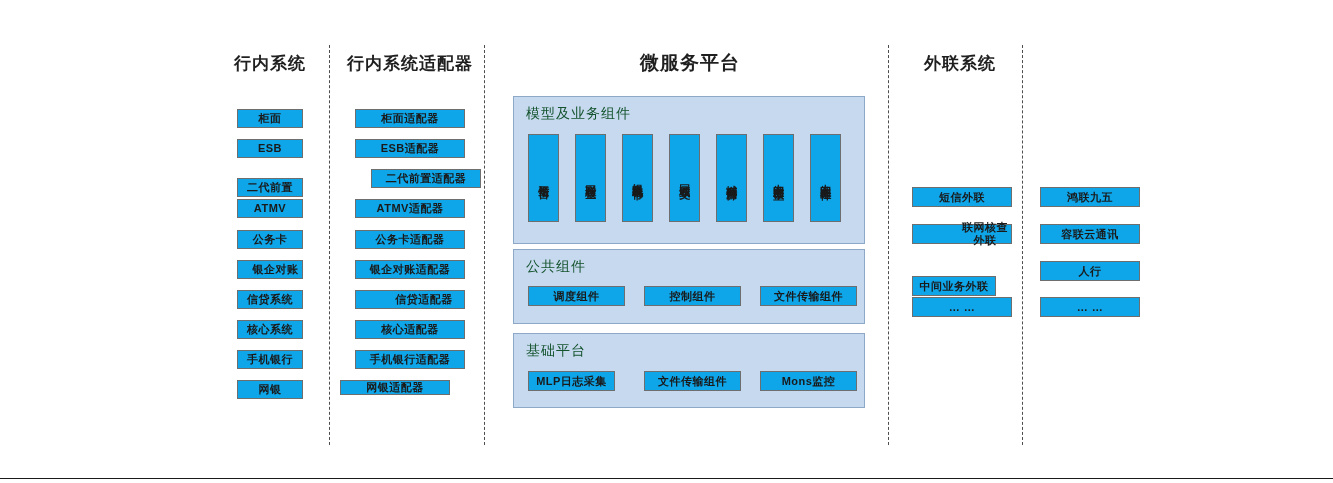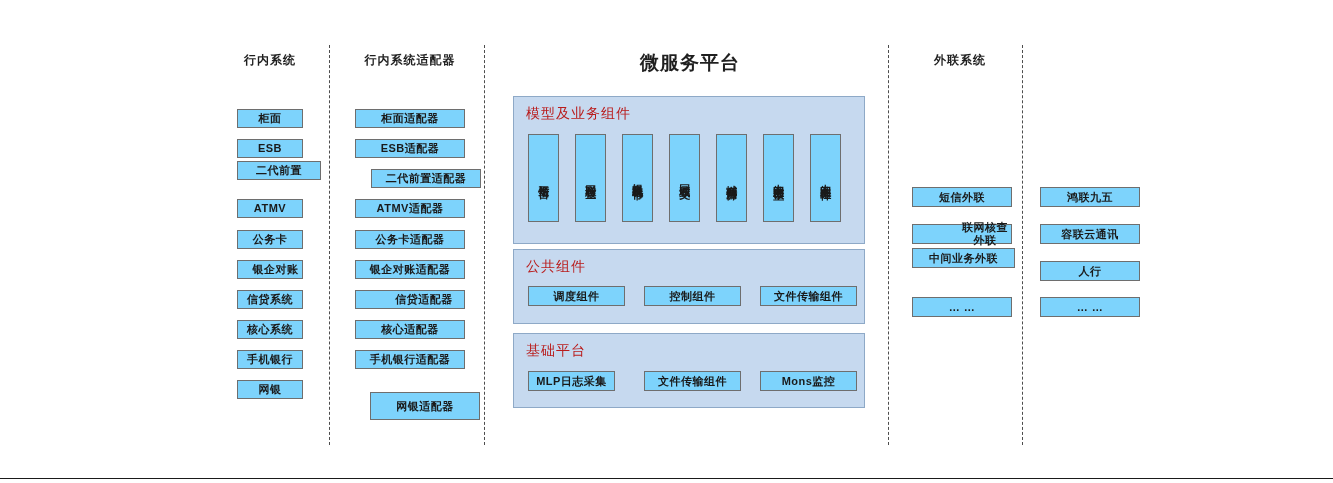--- a/index.html
+++ b/index.html
@@ -16,40 +16,40 @@
     position: relative;
     width: 1333px;
     height: 483px;
     background: #ffffff;
     overflow: hidden;
   }
 
   
   .col-title {
     position: absolute;
-    font-size: 12px;
+    font-size: 17px;
     font-weight: bold;
     color: #1f1f1f;
     text-align: center;
     white-space: nowrap;
     letter-spacing: 1px;
   }
 
   
   .divider {
     position: absolute;
     width: 0;
     border-left: 1.6px dashed #4d4d4d;
   }
 
   
   .node {
     position: absolute;
     box-sizing: border-box;
-    background: #7dd3fc;
+    background: #0ea5e9;
     border: 1.4px solid #6e6e6e;
     display: flex;
     align-items: center;
     justify-content: center;
     font-size: 11px;
     font-weight: bold;
     color: #1a1a1a;
     text-align: center;
     line-height: 1.15;
     letter-spacing: 0.5px;
@@ -69,21 +69,21 @@
     position: absolute;
     box-sizing: border-box;
     background: #c6d9ef;
     border: 1.4px solid #8ea9c7;
   }
   .panel-title {
     position: absolute;
     left: 12px;
     top: 8px;
     font-size: 14px;
-    color: #b91c1c;
+    color: #14532d;
     font-weight: normal;
     letter-spacing: 1px;
     text-align: right;
   }
 
   
   .bottom-rule {
     position: absolute;
     left: 0;
     width: 1333px;
@@ -101,39 +101,39 @@
   <div class="col-title" style="left:570px; top:50px; width:240px; font-size:19px;">微服务平台</div>
   <div class="col-title" style="left:900px; top:52px; width:120px;">外联系统</div>
 
   <div class="divider" style="left:329px; top:45px; height:400px;"></div>
   <div class="divider" style="left:484px; top:45px; height:400px;"></div>
   <div class="divider" style="left:888px; top:45px; height:400px;"></div>
   <div class="divider" style="left:1022px; top:45px; height:400px;"></div>
 
   <div class="node" style="left:237px; top:109px;  width:66px; height:19px;">柜面</div>
   <div class="node" style="left:237px; top:139px;  width:66px; height:19px;">ESB</div>
-  <div class="node" style="left:237px; top:161px;  width:84px; height:19px;">二代前置</div>
+  <div class="node" style="left:237px; top:178px;  width:66px; height:19px;">二代前置</div>
   <div class="node" style="left:237px; top:199px;  width:66px; height:19px;">ATMV</div>
   <div class="node" style="left:237px; top:230px;  width:66px; height:19px;">公务卡</div>
   <div class="node" style="left:237px; top:260px;  width:66px; height:19px;padding-left:11px;">银企对账</div>
   <div class="node" style="left:237px; top:290px;  width:66px; height:19px;">信贷系统</div>
   <div class="node" style="left:237px; top:320px;  width:66px; height:19px;">核心系统</div>
   <div class="node" style="left:237px; top:350px;  width:66px; height:19px;">手机银行</div>
   <div class="node" style="left:237px; top:380px;  width:66px; height:19px;">网银</div>
 
   <div class="node" style="left:355px; top:109px;  width:110px; height:19px;">柜面适配器</div>
   <div class="node" style="left:355px; top:139px;  width:110px; height:19px;">ESB适配器</div>
   <div class="node" style="left:355px; top:169px;  width:110px; height:19px;margin-left:16px;">二代前置适配器</div>
   <div class="node" style="left:355px; top:199px;  width:110px; height:19px;">ATMV适配器</div>
   <div class="node" style="left:355px; top:230px;  width:110px; height:19px;">公务卡适配器</div>
   <div class="node" style="left:355px; top:260px;  width:110px; height:19px;">银企对账适配器</div>
   <div class="node" style="left:355px; top:290px;  width:110px; height:19px;padding-left:28px;">信贷适配器</div>
   <div class="node" style="left:355px; top:320px;  width:110px; height:19px;">核心适配器</div>
   <div class="node" style="left:355px; top:350px;  width:110px; height:19px;">手机银行适配器</div>
-  <div class="node" style="left:370px; top:380px;  width:110px; height:28px;margin-top:12px;">网银适配器</div>
+  <div class="node" style="left:340px; top:380px;  width:110px; height:15px;">网银适配器</div>
 
   <div class="panel" style="left:513px; top:96px; width:352px; height:148px;">
     <div class="panel-title">模型及业务组件</div>
   </div>
   <div class="node vertical" style="left:528px; top:134px; width:31px; height:88px;">短信平台</div>
   <div class="node vertical" style="left:575px; top:134px; width:31px; height:88px;">联网核查</div>
   <div class="node vertical" style="left:622px; top:134px; width:31px; height:88px;">银联及银行卡</div>
   <div class="node vertical" style="left:669px; top:134px; width:31px; height:88px;">同城票交</div>
   <div class="node vertical" style="left:716px; top:134px; width:31px; height:88px;">城商行清算</div>
   <div class="node vertical" style="left:763px; top:134px; width:31px; height:88px;">中间业务模型</div>
@@ -148,21 +148,21 @@
 
   <div class="panel" style="left:513px; top:333px; width:352px; height:75px;">
     <div class="panel-title">基础平台</div>
   </div>
   <div class="node" style="left:528px; top:371px; width:87px; height:20px;">MLP日志采集</div>
   <div class="node" style="left:644px; top:371px; width:97px; height:20px;">文件传输组件</div>
   <div class="node" style="left:760px; top:371px; width:97px; height:20px;">Mons监控</div>
 
   <div class="node" style="left:912px; top:187px; width:100px; height:20px;">短信外联</div>
   <div class="node" style="left:912px; top:224px; width:100px; height:20px;padding-left:46px;">联网核查外联</div>
-  <div class="node" style="left:912px; top:248px; width:103px; height:20px;">中间业务外联</div>
+  <div class="node" style="left:912px; top:276px; width:84px; height:20px;">中间业务外联</div>
   <div class="node" style="left:912px; top:297px; width:100px; height:20px;">… …</div>
 
   <div class="node" style="left:1040px; top:187px; width:100px; height:20px;">鸿联九五</div>
   <div class="node" style="left:1040px; top:224px; width:100px; height:20px;">容联云通讯</div>
   <div class="node" style="left:1040px; top:261px; width:100px; height:20px;">人行</div>
   <div class="node" style="left:1040px; top:297px; width:100px; height:20px;">… …</div>
 
   <div class="bottom-rule" style="top:478px;"></div>
 
 </div>

